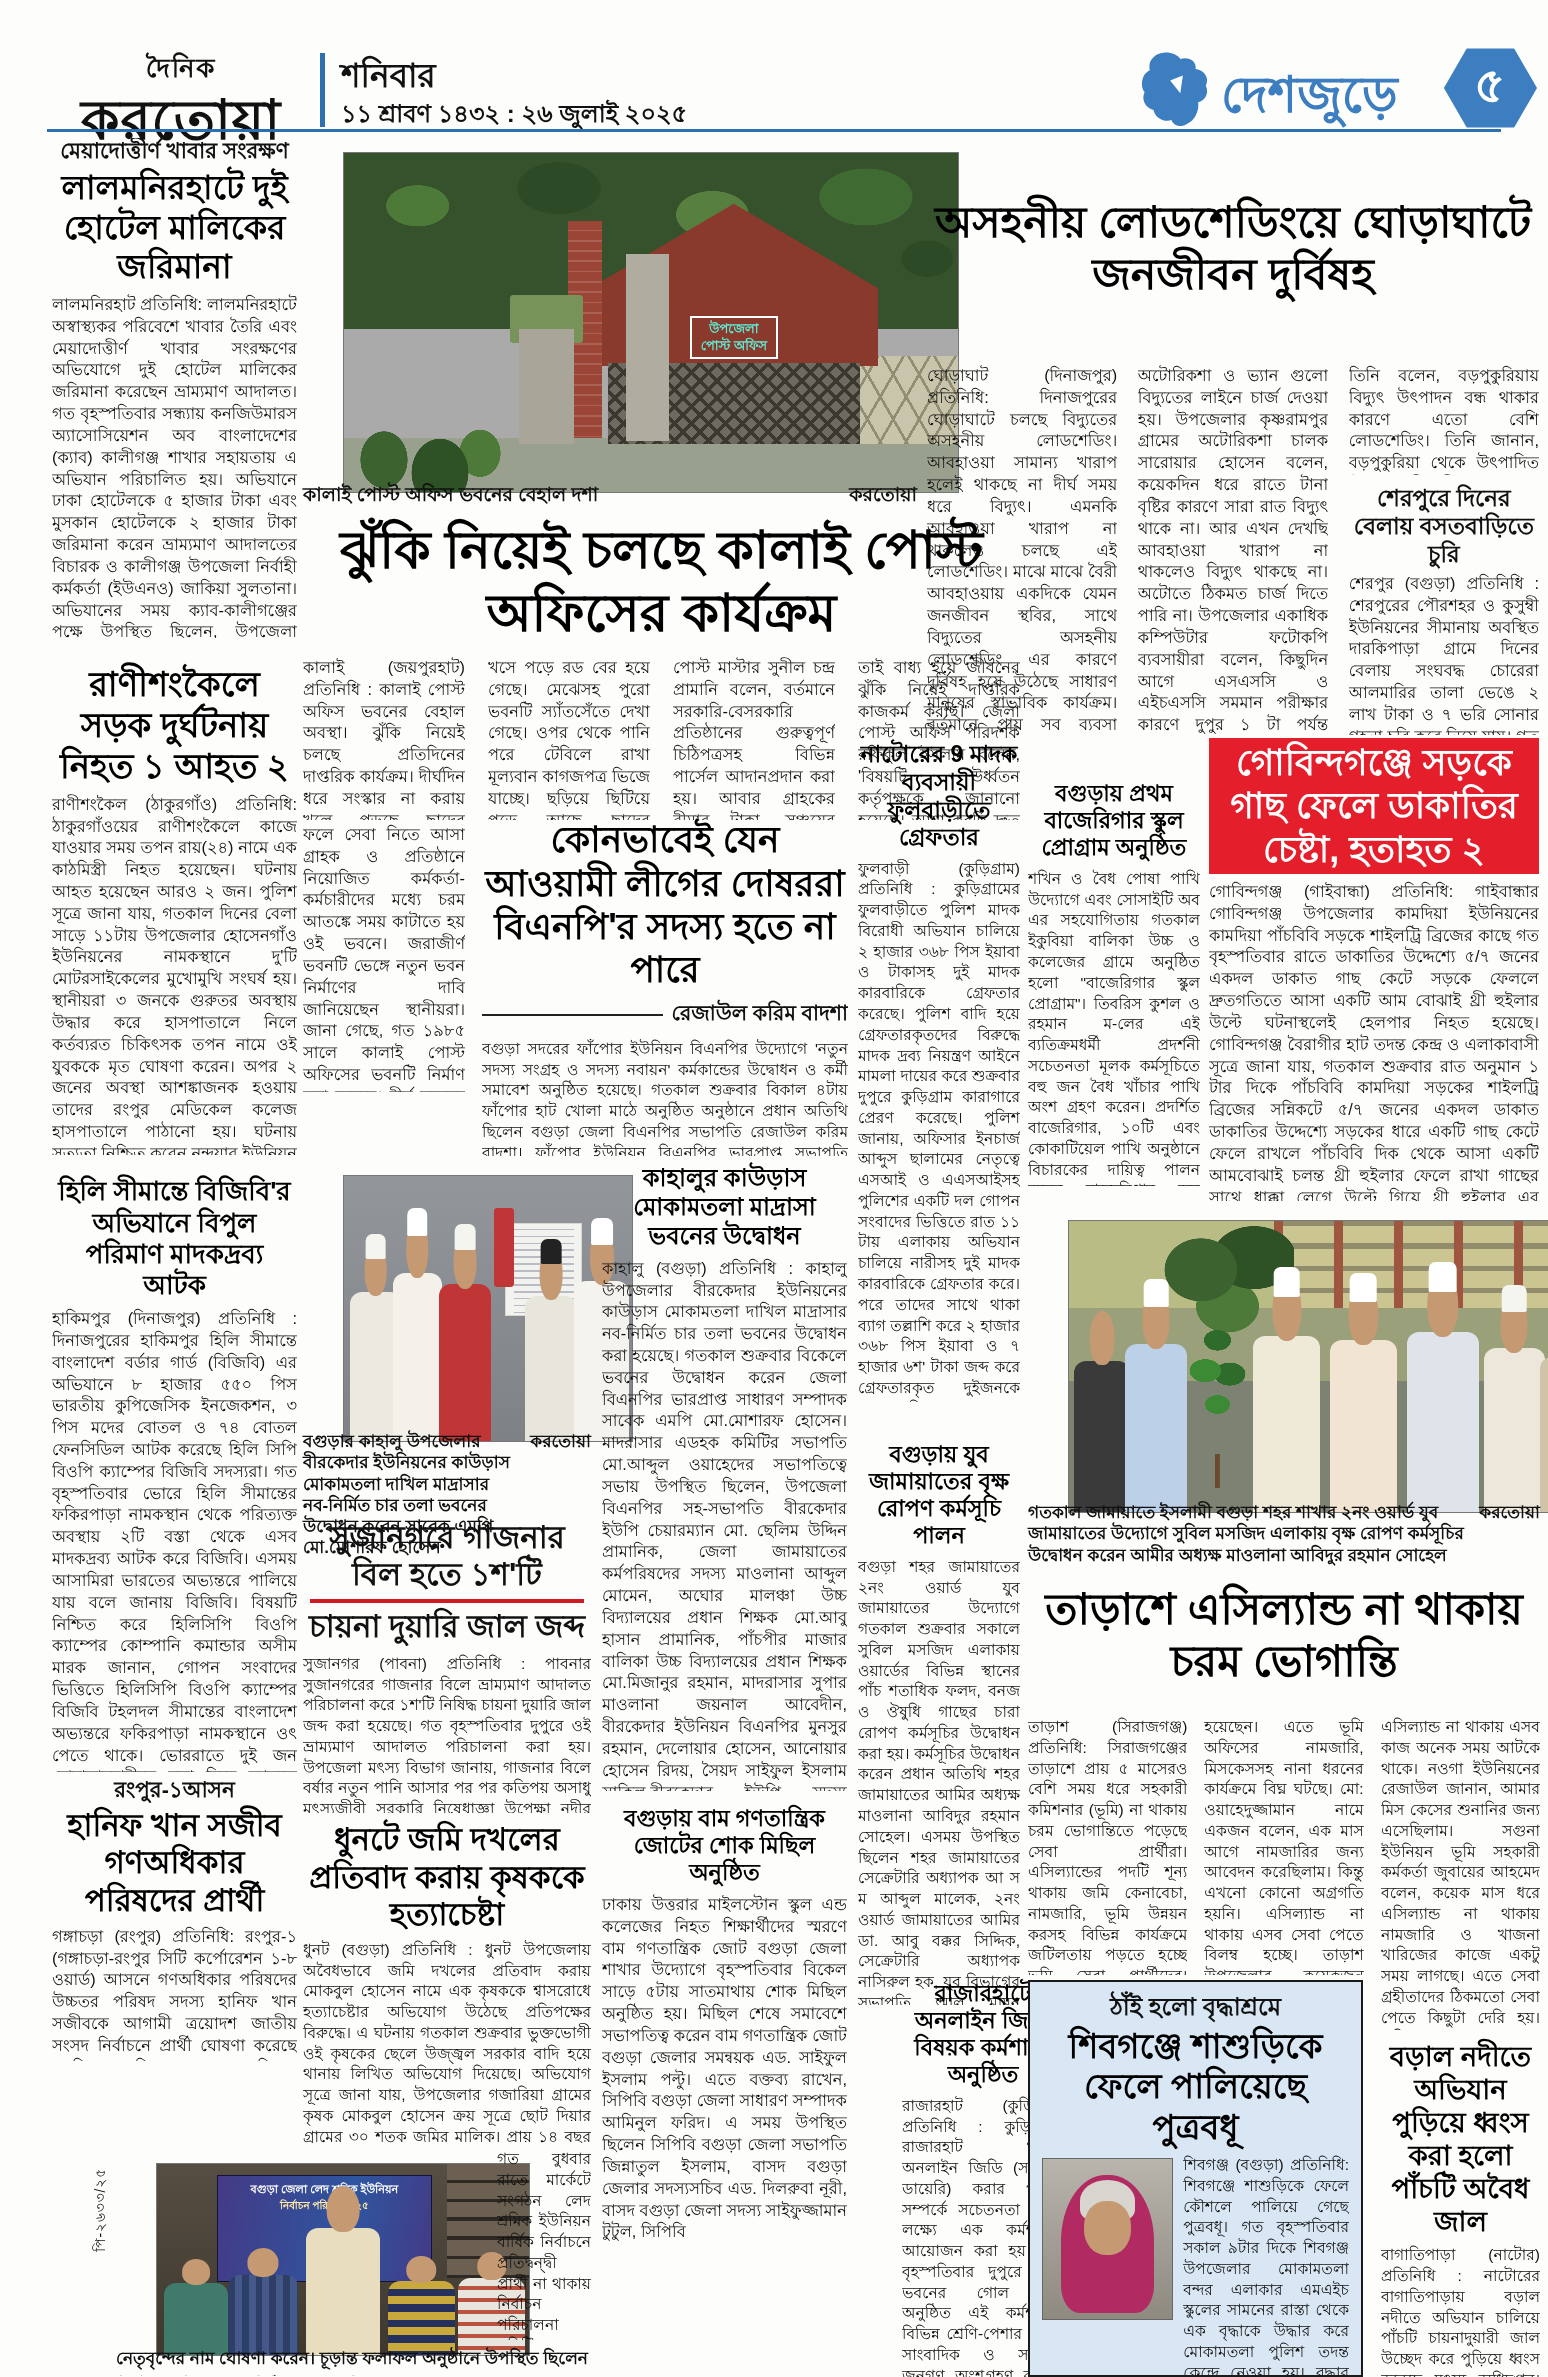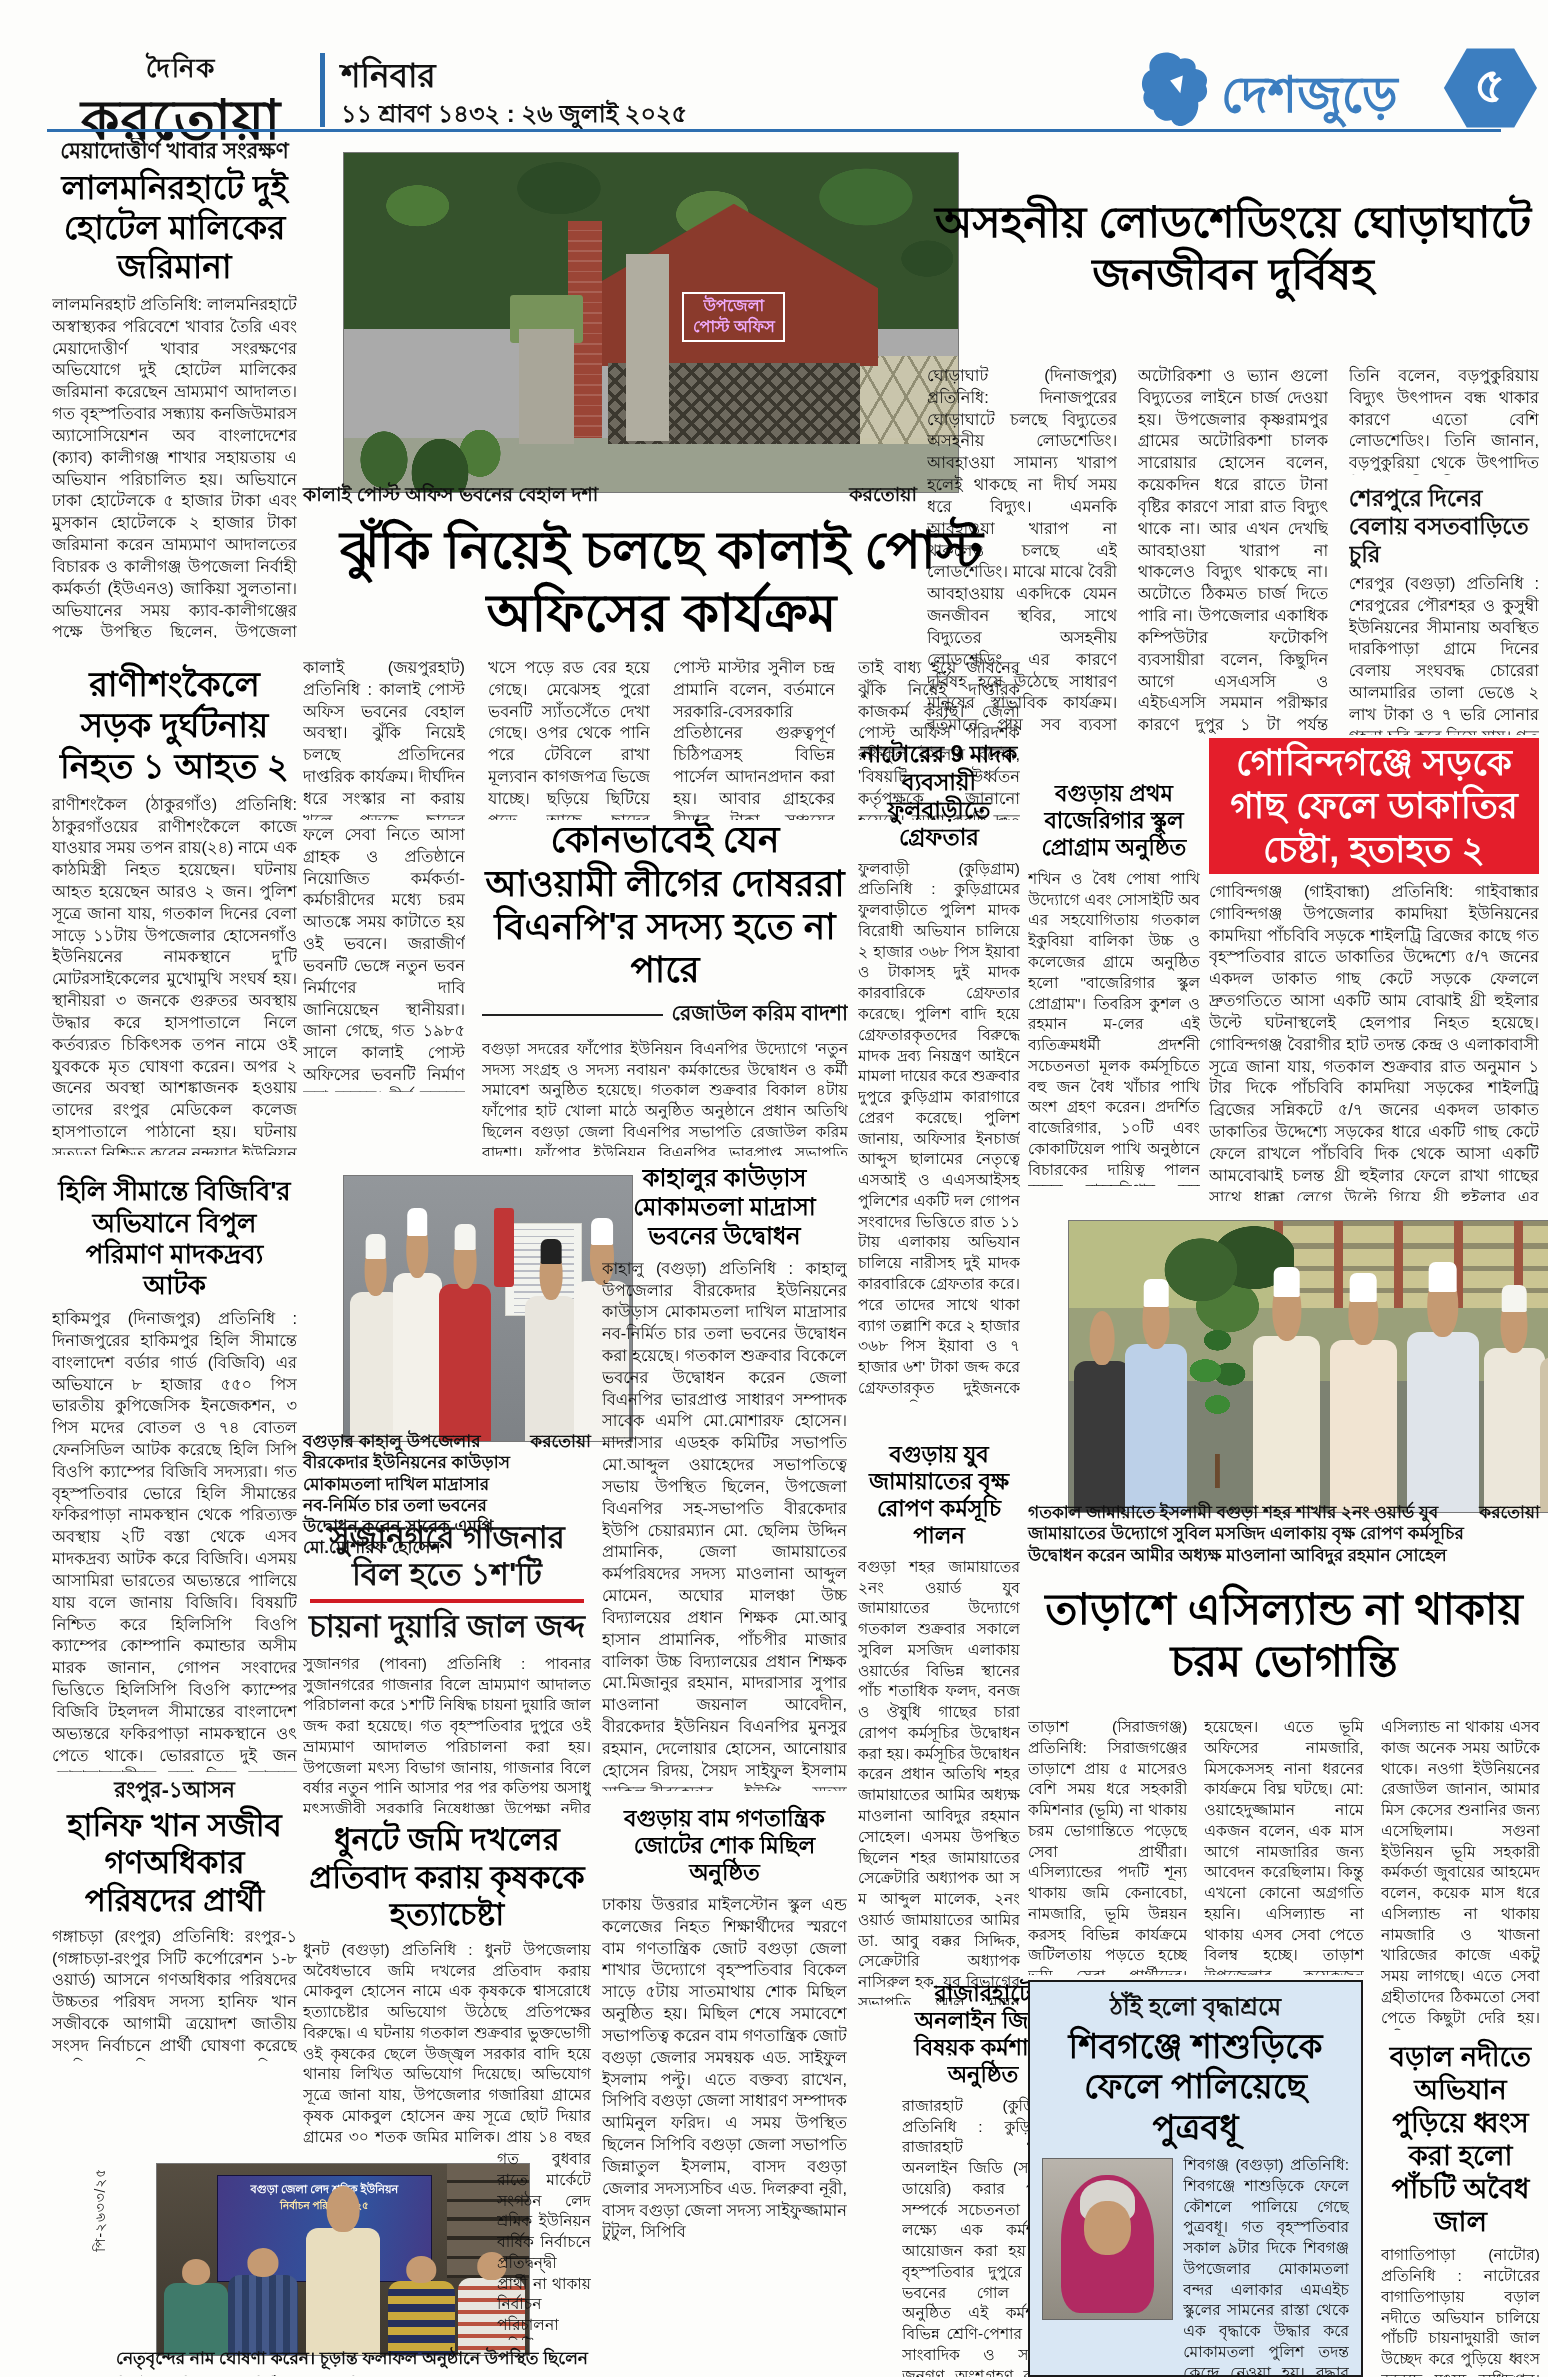--- a/index.html
+++ b/index.html
@@ -18,21 +18,21 @@
     clip-path:polygon(26% 3%,76% 3%,100% 50%,76% 97%,26% 97%,2% 50%);
     display:flex;align-items:center;justify-content:center;color:#fff;font-size:48px;font-weight:900;}
   .hrule{position:absolute;left:47px;top:129px;width:1454px;height:2.6px;background:#2e6fb0;}
   
   .art{position:absolute;overflow:hidden;}
   .kick{font-size:21.5px;font-weight:800;text-align:center;line-height:1.25;}
   .hl{margin:3.4px 0 6.9px 0;font-weight:800;text-align:center;line-height:1.2;color:#000;}
   .body{font-size:16.3px;line-height:1.34;text-align:justify;overflow:hidden;}
   .cols{position:absolute;display:flex;gap:20.6px;}
   .col{flex:1;overflow:hidden;}
-  .subhl{font-weight:800;line-height:1.22;margin:8.6px 0 5.2px 0;}
+  .subhl{font-weight:800;text-align:center;line-height:1.22;margin:8.6px 0 5.2px 0;}
   .caprow{position:absolute;display:flex;justify-content:space-between;align-items:flex-start;
     font-size:19px;font-weight:700;line-height:1.25;gap:15.5px;}
   .credit{white-space:nowrap;font-weight:700;}
   .photo{position:absolute;border:0.9px solid #777;overflow:hidden;background:#aaa;}
   
   .h38{font-size:33px}.h40{font-size:34px}.h30{font-size:26px}.h36{font-size:31px}
   .h50{font-size:43px}.h60{font-size:52px}.h42{font-size:36px}.h26{font-size:22.4px}
   .h27{font-size:23px}.h28{font-size:24px}.h32{font-size:27.5px}
   
   .pos-a1{left:52px;top:138px;width:245px;height:516px;}
@@ -86,22 +86,22 @@
   .p1-fol{position:absolute;left:0;top:0;width:100%;height:52%;background:#35522c;
     background-image:radial-gradient(52px 34px at 12% 30%,#4d7a38 0 60%,transparent 61%),
     radial-gradient(69px 43px at 35% 20%,#2c4a26 0 60%,transparent 61%),
     radial-gradient(60px 39px at 60% 35%,#577f3f 0 60%,transparent 61%),
     radial-gradient(77px 47px at 85% 25%,#3f6b33 0 60%,transparent 61%),
     radial-gradient(43px 30px at 95% 60%,#2c4a26 0 60%,transparent 61%);}
   .p1-ground{position:absolute;left:0;bottom:0;width:100%;height:16%;background:#9aa08e;}
   .p1-gable{position:absolute;left:40%;top:15%;width:47%;height:48%;background:#8a3a2c;
     clip-path:polygon(50% 0,100% 52%,100% 100%,0 100%,0 52%);
     display:flex;flex-direction:column;align-items:center;justify-content:flex-end;}
-  .p1-sign{border:2.6px solid #fff;background:transparent;color:#f0abfc;text-align:center;
-    font-size:16px;font-weight:700;line-height:1.3;padding:2.6px 8.6px;margin-bottom:24px;}
+  .p1-sign{border:2.6px solid #fff;background:transparent;color:#5eead4;text-align:center;
+    font-size:13px;font-weight:700;line-height:1.3;padding:2.6px 8.6px;margin-bottom:7px;}
   .p1-wall{position:absolute;left:43%;top:62%;width:41%;height:24%;background:#6e6a5f;
     background-image:repeating-linear-gradient(45deg,#3b382f 0 3.4px,transparent 3.4px 12px),
     repeating-linear-gradient(-45deg,#3b382f 0 3.4px,transparent 3.4px 12px);}
   .p1-pill-red{position:absolute;left:36.5%;top:20%;width:5.5%;height:64%;background:#9b4536;
     background-image:repeating-linear-gradient(#0000 0 8.6px,rgba(255,255,255,.15) 8.6px 10.3px);}
   .p1-pill-grey{position:absolute;left:46%;top:30%;width:7%;height:55%;background:#b0ada0;}
   .p1-moss{position:absolute;left:27%;top:42%;width:12%;height:14%;background:#77935a;border-radius:3.4px;}
   .p1-post{position:absolute;left:28.5%;top:52%;width:9%;height:34%;background:#a9a699;}
   .p1-fence{position:absolute;left:62%;top:60%;width:38%;height:26%;background:#cdc8ad;opacity:.9;
     background-image:repeating-linear-gradient(60deg,#8e8a6e 0 2.6px,transparent 2.6px 22.4px),

